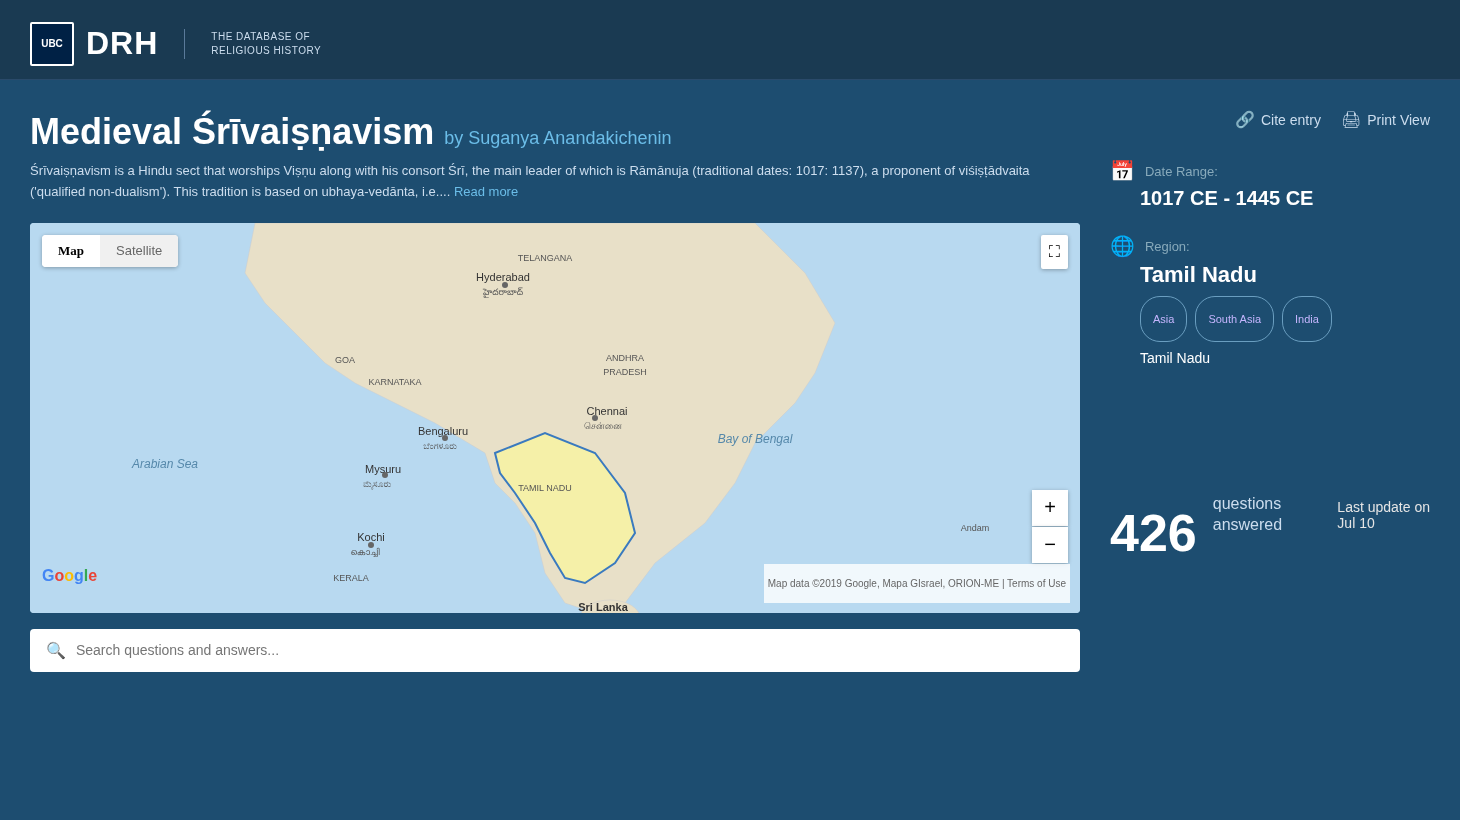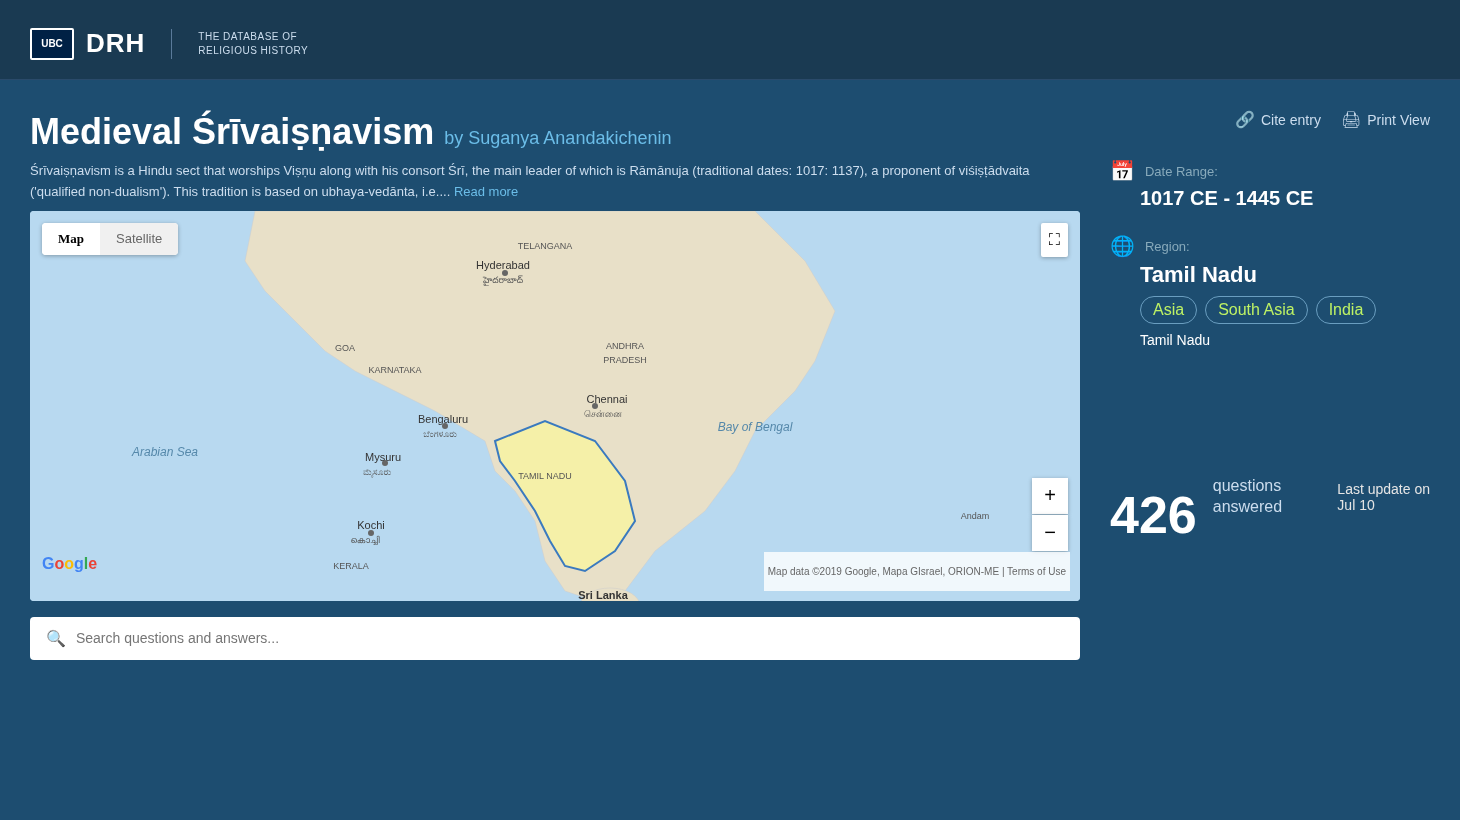--- a/index.html
+++ b/index.html
@@ -29,32 +29,32 @@
     .nav-logo {
       display: flex;
       align-items: center;
       gap: 12px;
       margin-right: 40px;
     }
     .ubc-logo {
       background: #002145;
       border: 2px solid #fff;
       width: 44px;
-      height: 32px;
+      height: 44px;
       display: flex;
       align-items: center;
       justify-content: center;
       color: #fff;
       font-size: 10px;
       font-weight: bold;
       border-radius: 2px;
     }
     .drh-title {
       color: #fff;
-      font-size: 26px;
+      font-size: 32px;
       font-weight: 700;
       letter-spacing: 1px;
     }
     .drh-divider {
       width: 1px;
       height: 30px;
       background: #5a7a9a;
       margin: 0 14px;
     }
     .drh-subtitle {
@@ -143,21 +143,21 @@
       font-size: 13px;
       padding: 4px 8px;
       cursor: pointer;
     }
 
     
     .entry-description {
       color: #cde;
       font-size: 13px;
       line-height: 1.6;
-      margin-bottom: 8px;
+      margin-bottom: 20px;
     }
     .read-more {
       color: #6bbde8;
       cursor: pointer;
     }
 
     
     .map-container {
       width: 100%;
       height: 390px;
@@ -377,24 +377,24 @@
 
     
     .region-badges {
       display: flex;
       gap: 8px;
       margin: 8px 0 8px 30px;
       flex-wrap: wrap;
     }
     .region-badge {
       border: 1px solid #6a9ec0;
-      color: #bef264;
-      padding: 4px 12px;
+      color: #c4b5fd;
+      padding: 16px 12px;
       border-radius: 20px;
-      font-size: 16px;
+      font-size: 11px;
       cursor: pointer;
     }
     .region-name {
       color: #fff;
       font-size: 14px;
       margin-left: 30px;
     }
 
     
     .bottom-stats {

